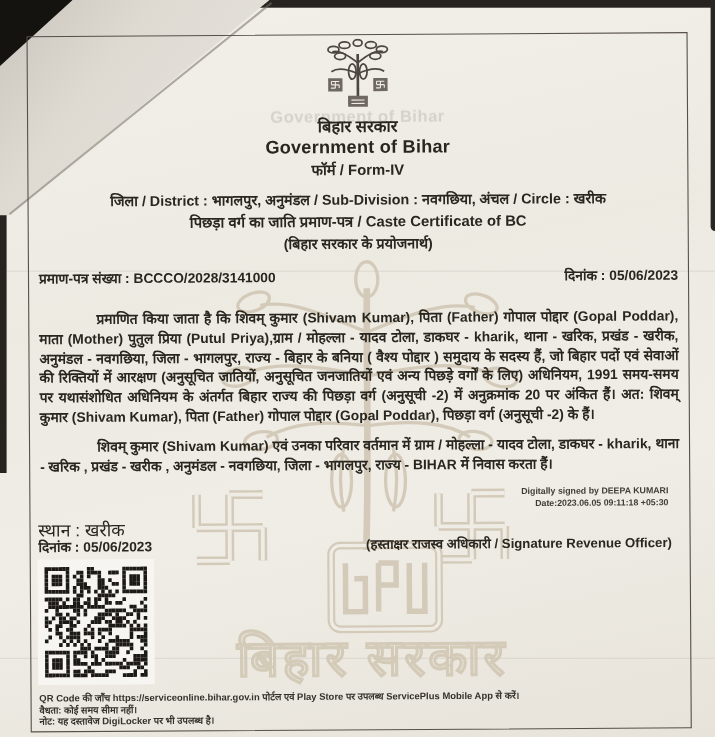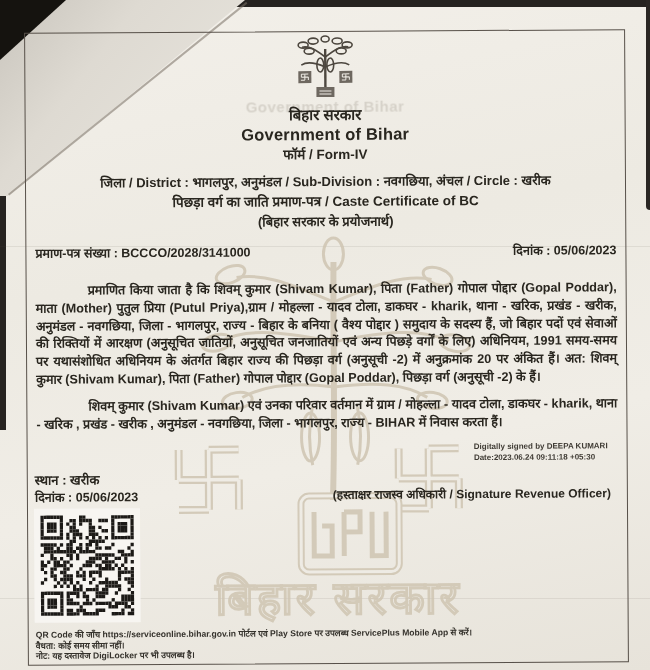--- a/index.html
+++ b/index.html
@@ -43,22 +43,22 @@
   .title-en{font-size:16.5px;font-weight:700;margin-top:1px;letter-spacing:.2px;}
   .form-line{font-size:13.5px;font-weight:700;margin-top:1px;}
   .district-line{font-size:13px;font-weight:700;margin-top:9px;}
   .cert-title{font-size:13.5px;font-weight:700;margin-top:2px;}
   .purpose-line{font-size:13px;font-weight:700;margin-top:2px;}
   .meta-row{display:flex;justify-content:space-between;margin-top:13px;
     font-size:12.5px;font-weight:700;text-align:left;}
   .para{font-size:12.6px;font-weight:700;line-height:17.8px;text-align:justify;margin-top:21px;text-indent:52px;}
   .para.p2{margin-top:9px;}
   .abs{position:absolute;z-index:2;}
-  .digital-sig{top:411px;right:19px;text-align:left;font-size:8px;font-weight:600;color:#403c35;line-height:10.5px;}
-  .place-line{top:437px;left:7px;font-size:13px;font-weight:700;}
+  .digital-sig{top:411px;right:19px;text-align:right;font-size:8px;font-weight:600;color:#403c35;line-height:10.5px;}
+  .place-line{top:437px;left:7px;font-size:16px;font-weight:400;}
   .date-line2{top:455px;left:7px;font-size:12.5px;font-weight:700;}
   .sig-caption{top:454px;right:16px;font-size:12px;font-weight:700;}
   .qr{top:475px;left:6px;width:106px;height:114px;background:#f4f2ee;}
   .footer{position:absolute;z-index:2;left:7px;bottom:3px;text-align:left;
     font-size:8.6px;font-weight:700;color:#35322c;line-height:10.6px;}
 </style>
 </head>
 <body>
 
 <div class="scan">
@@ -174,21 +174,21 @@
           <span>05/06/2023</span>
         </div>
       </div>
 
       <div class="para">प्रमाणित किया जाता है कि शिवम् कुमार (Shivam Kumar), पिता (Father) गोपाल पोद्दार (Gopal Poddar), माता (Mother) पुतुल प्रिया (Putul Priya),ग्राम / मोहल्ला - यादव टोला, डाकघर - kharik, थाना - खरिक, प्रखंड - खरीक, अनुमंडल - नवगछिया, जिला - भागलपुर, राज्य - बिहार के बनिया ( वैश्य पोद्दार ) समुदाय के सदस्य हैं, जो बिहार पदों एवं सेवाओं की रिक्तियों में आरक्षण (अनुसूचित जातियों, अनुसूचित जनजातियों एवं अन्य पिछड़े वर्गों के लिए) अधिनियम, 1991 समय-समय पर यथासंशोधित अधिनियम के अंतर्गत बिहार राज्य की पिछड़ा वर्ग (अनुसूची -2) में अनुक्रमांक 20 पर अंकित हैं। अत: शिवम् कुमार (Shivam Kumar), पिता (Father) गोपाल पोद्दार (Gopal Poddar), पिछड़ा वर्ग (अनुसूची -2) के हैं।</div>
       <div class="para p2">शिवम् कुमार (Shivam Kumar) एवं उनका परिवार वर्तमान में ग्राम / मोहल्ला - यादव टोला, डाकघर - kharik, थाना - खरिक , प्रखंड - खरीक , अनुमंडल - नवगछिया, जिला - भागलपुर, राज्य - BIHAR में निवास करता हैं।</div>
     </div>
 
     <div class="abs digital-sig">
       <div>Digitally signed by DEEPA KUMARI</div>
-      <div>Date:2023.06.24 09:11:18 +05:30</div>
+      <div>Date:2023.06.05 09:11:18 +05:30</div>
     </div>
 
     <div class="abs place-line">
       <span>स्थान :</span>
       <span>खरीक</span>
     </div>
     <div class="abs date-line2">
       <span>दिनांक :</span>
       <span>05/06/2023</span>
     </div>

